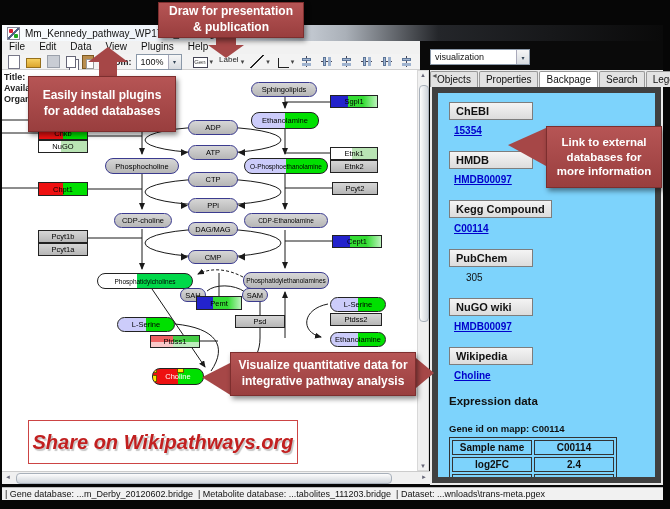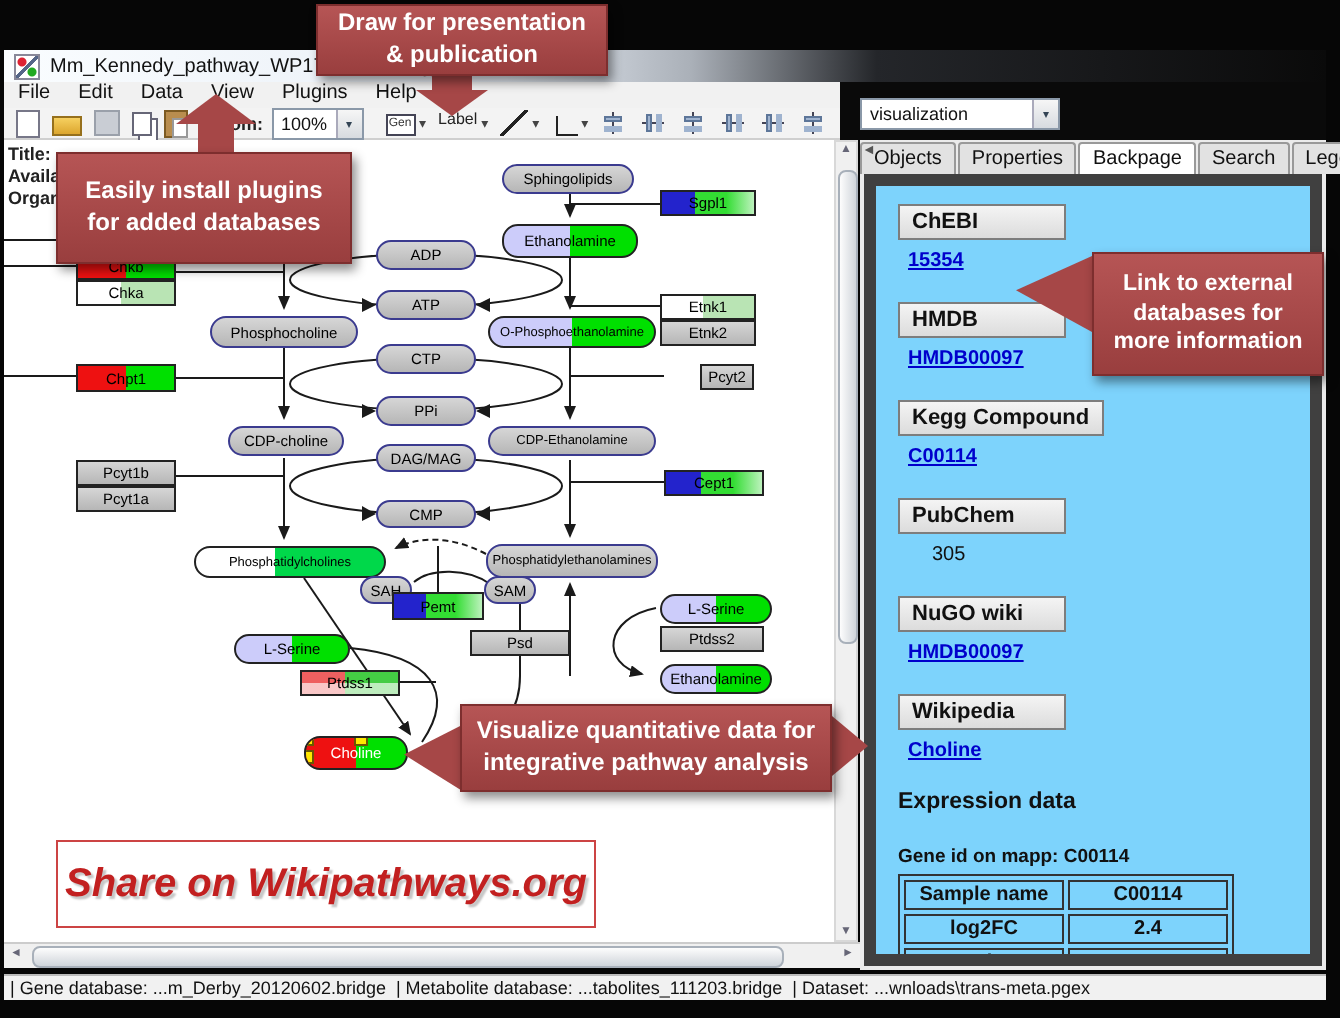--- a/index.html
+++ b/index.html
@@ -251,29 +251,29 @@
         <div class="info-line" style="top: 24px;">Organi</div>
       </div>
     <div id="nodes-layer">
         <div class="node pill f-gray" style="left: 249px; top: 12px; width: 66px; height: 15px;">Sphingolipids</div>
         <div class="node box f-blue-green" style="left: 328px; top: 25px; width: 48px; height: 13px;">Sgpl1</div>
         <div class="node pill f-red-green" style="left: 103px; top: 42px; width: 70px; height: 17px;">Choline</div>
         <div class="node pill f-lav-green" style="left: 249px; top: 42px; width: 68px; height: 17px;">Ethanolamine</div>
         <div class="node pill f-gray" style="left: 186px; top: 50px; width: 50px; height: 15px;">ADP</div>
         <div class="node pill f-gray" style="left: 186px; top: 75px; width: 50px; height: 15px;">ATP</div>
         <div class="node box f-red-green" style="left: 36px; top: 57px; width: 50px; height: 13px;">Chkb</div>
-        <div class="node box f-grad-green" style="left: 36px; top: 70px; width: 50px; height: 13px;">Chka</div>
+        <div class="node box f-grad-green" style="left: 36px; top: 70px; width: 50px; height: 13px;">NuGO</div>
         <div class="node pill f-gray" style="left: 103px; top: 88px; width: 74px; height: 16px;">Phosphocholine</div>
         <div class="node pill f-lav-green small-label" style="left: 242px; top: 88px; width: 84px; height: 16px;">O-Phosphoethanolamine</div>
         <div class="node box f-grad-green" style="left: 328px; top: 77px; width: 48px; height: 13px;">Etnk1</div>
         <div class="node box f-gray" style="left: 328px; top: 90px; width: 48px; height: 13px;">Etnk2</div>
         <div class="node pill f-gray" style="left: 186px; top: 102px; width: 50px; height: 15px;">CTP</div>
         <div class="node pill f-gray" style="left: 186px; top: 128px; width: 50px; height: 15px;">PPi</div>
         <div class="node box f-red-green" style="left: 36px; top: 112px; width: 50px; height: 14px;">Chpt1</div>
-        <div class="node box f-gray" style="left: 348px; top: 112px; width: 27px; height: 13px;">Pcyt2</div>
+        <div class="node box f-gray" style="left: 330px; top: 112px; width: 46px; height: 13px;">Pcyt2</div>
         <div class="node pill f-gray" style="left: 112px; top: 143px; width: 58px; height: 15px;">CDP-choline</div>
         <div class="node pill f-gray small-label" style="left: 242px; top: 143px; width: 84px; height: 15px;">CDP-Ethanolamine</div>
         <div class="node pill f-gray" style="left: 186px; top: 152px; width: 50px; height: 14px;">DAG/MAG</div>
         <div class="node pill f-gray" style="left: 186px; top: 180px; width: 50px; height: 14px;">CMP</div>
         <div class="node box f-gray" style="left: 36px; top: 160px; width: 50px; height: 13px;">Pcyt1b</div>
         <div class="node box f-gray" style="left: 36px; top: 173px; width: 50px; height: 13px;">Pcyt1a</div>
         <div class="node box f-blue-green" style="left: 330px; top: 165px; width: 50px; height: 13px;">Cept1</div>
         <div class="node pill f-white-green small-label" style="left: 95px; top: 203px; width: 96px; height: 16px;">Phosphatidylcholines</div>
         <div class="node pill f-gray small-label" style="left: 241px; top: 202px; width: 86px; height: 17px;">Phosphatidylethanolamines</div>
         <div class="node pill f-gray" style="left: 178px; top: 218px; width: 26px; height: 14px;">SAH</div>

